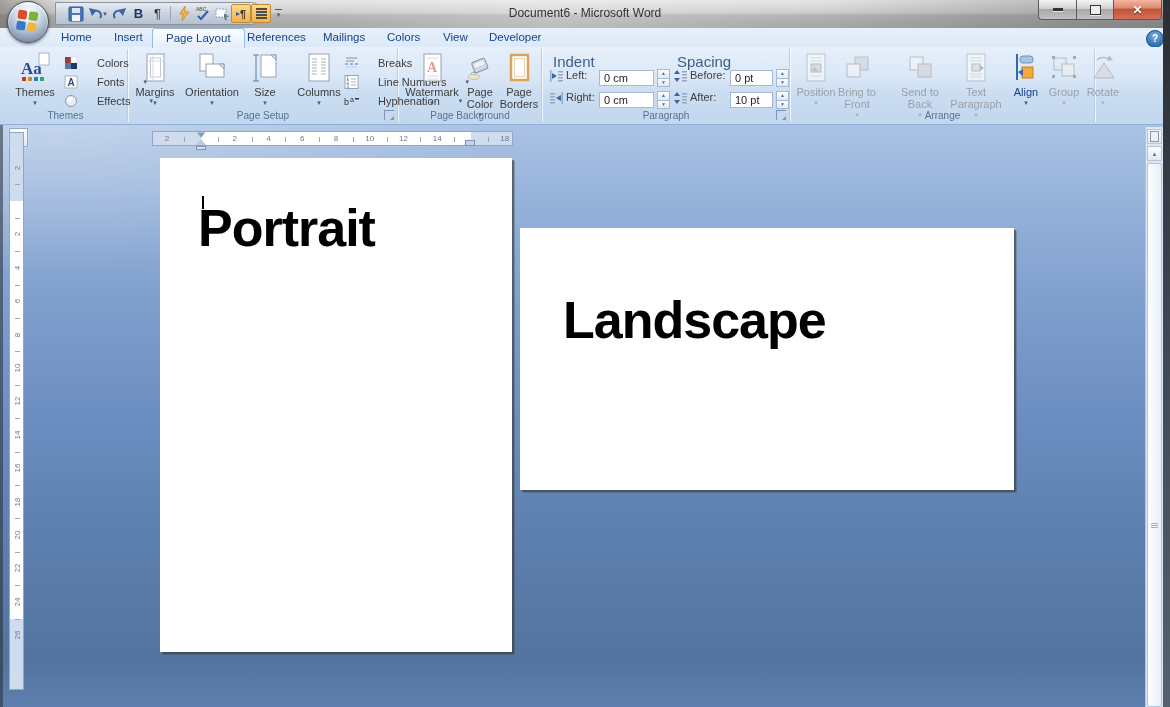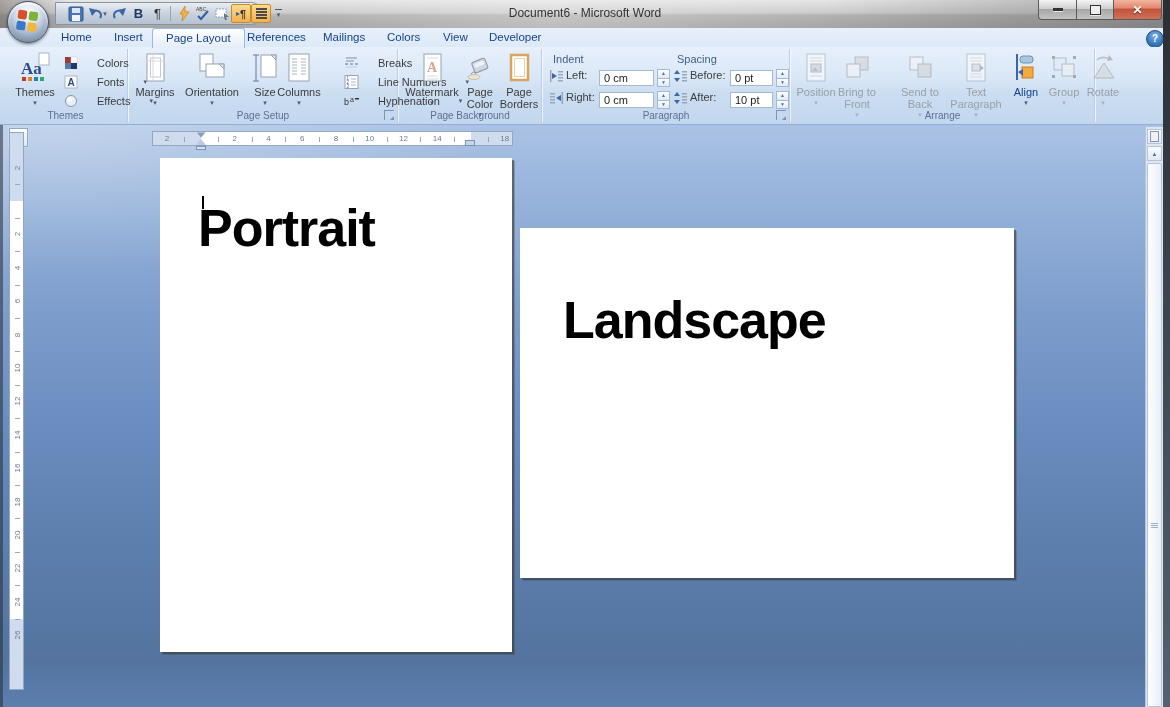--- a/index.html
+++ b/index.html
@@ -76,21 +76,21 @@
   .bigbtn .darr{display:block;margin-top:1px;}
   .dis .blabel{color:#9aa0a8;}
   .dis svg{filter:grayscale(1);opacity:.55;}
   .dis .darr{color:#aab0b8;}
   .albl{color:#15428b;font-weight:normal;}
 
   .smallbtn{position:absolute;height:17px;display:flex;align-items:center;font-size:11px;color:#3c3c3c;white-space:nowrap;gap:16px;}
   .smallbtn svg{margin-right:3px;flex:none;}
   .smallbtn .darr{margin-left:3px;}
 
-  .pheading{position:absolute;font-size:11px;color:#3e5f8a;}
+  .pheading{position:absolute;font-size:15px;color:#3e5f8a;}
   .pfield{position:absolute;height:18px;display:flex;font-size:11px;color:#3c3c3c;}
   .pfield svg{margin-right:2px;flex:none;}
   .pbox{height:16px;background:#fff;border:1px solid #a5b8d4;font-size:11px;color:#222;
     display:flex;align-items:center;padding-left:4px;box-sizing:border-box;}
   .spin{width:13px;height:18px;margin-left:2px;display:flex;flex-direction:column;}
   .spin span{flex:1;background:linear-gradient(to bottom,#fdfefe,#dfe9f5);border:1px solid #a5b8d4;
     display:flex;align-items:center;justify-content:center;font-size:5px;color:#4d6fa5;line-height:1;}
   .spin span:first-child{border-bottom:none;}
 
   
@@ -316,21 +316,21 @@
               <line x1="7" y1="3" x2="7" y2="29" stroke="#5a7aa5"></line>
               <line x1="4" y1="3" x2="10" y2="3" stroke="#5a7aa5"></line>
               <line x1="4" y1="29" x2="10" y2="29" stroke="#5a7aa5"></line>
               <rect x="12" y="3" width="15" height="22" fill="#fff" stroke="#98a2b0"></rect>
               <polygon points="27,3 27,8 22,3" fill="#d9e2ef" stroke="#98a2b0"></polygon>
             </svg>
         </span>
         <span class="blabel">Size</span>
         <span class="darr">▾</span>
       </div>
-      <div class="bigbtn" style="left:144px;width:52px">
+      <div class="bigbtn" style="left:164px;width:52px">
         <span class="bicon">
           <svg width="32" height="32">
               <rect x="6" y="2" width="20" height="27" fill="#fff" stroke="#98a2b0"></rect>
               <g stroke="#aab4c4">
                 <line x1="9" y1="7" x2="14" y2="7"></line>
                 <line x1="9" y1="10" x2="14" y2="10"></line>
                 <line x1="9" y1="13" x2="14" y2="13"></line>
                 <line x1="9" y1="16" x2="14" y2="16"></line>
                 <line x1="9" y1="19" x2="14" y2="19"></line>
                 <line x1="9" y1="22" x2="14" y2="22"></line>
@@ -608,21 +608,21 @@
       <div class="glabel">Arrange</div>
     </div>
   </div>
 
   <div class="docarea"></div>
 
   <div class="page" style="left:160px;top:158px;width:352px;height:494px">
     <span class="caret" style="left:42px;top:38px"></span>
     <span class="pagetext" style="left:38px;top:40px">Portrait</span>
   </div>
-  <div class="page" style="left:520px;top:228px;width:494px;height:350px">
+  <div class="page" style="left:520px;top:228px;width:494px;height:262px">
     <span class="pagetext" style="left:43px;top:62px">Landscape</span>
   </div>
 
   <div class="tabsel">L</div>
   <div class="hruler">
     <div class="white"></div>
     <div>
         <span class="rnum" style="left: 14px;">2</span>
         <span class="rnum" style="left: 81.75px;">2</span>
         <span class="rnum" style="left: 115.5px;">4</span>

